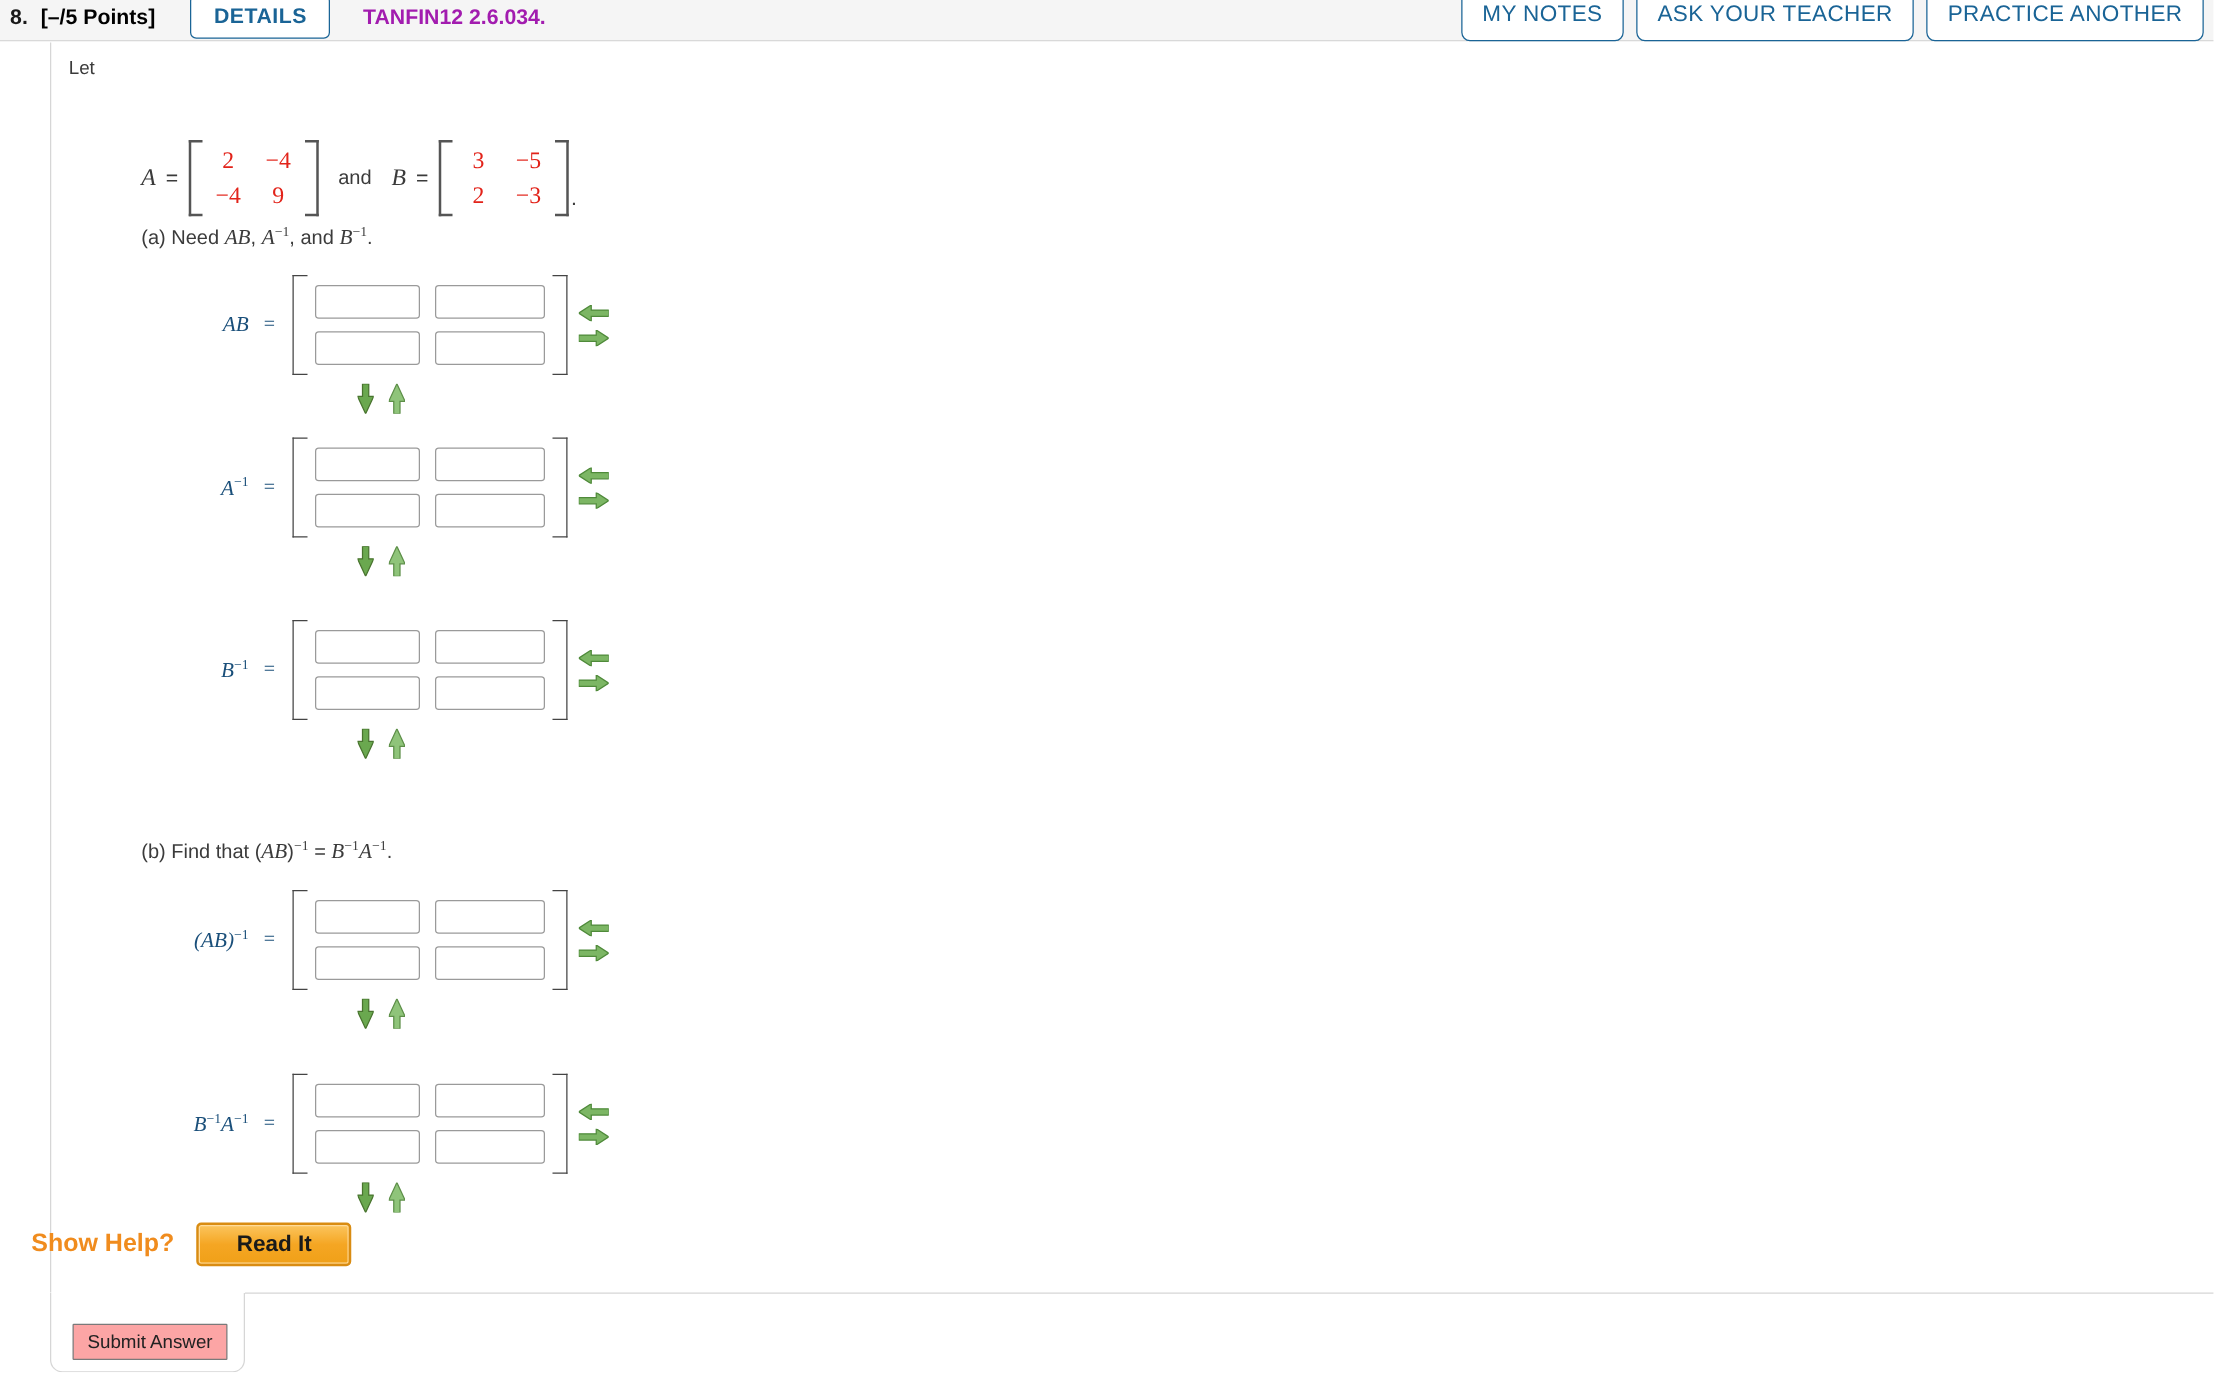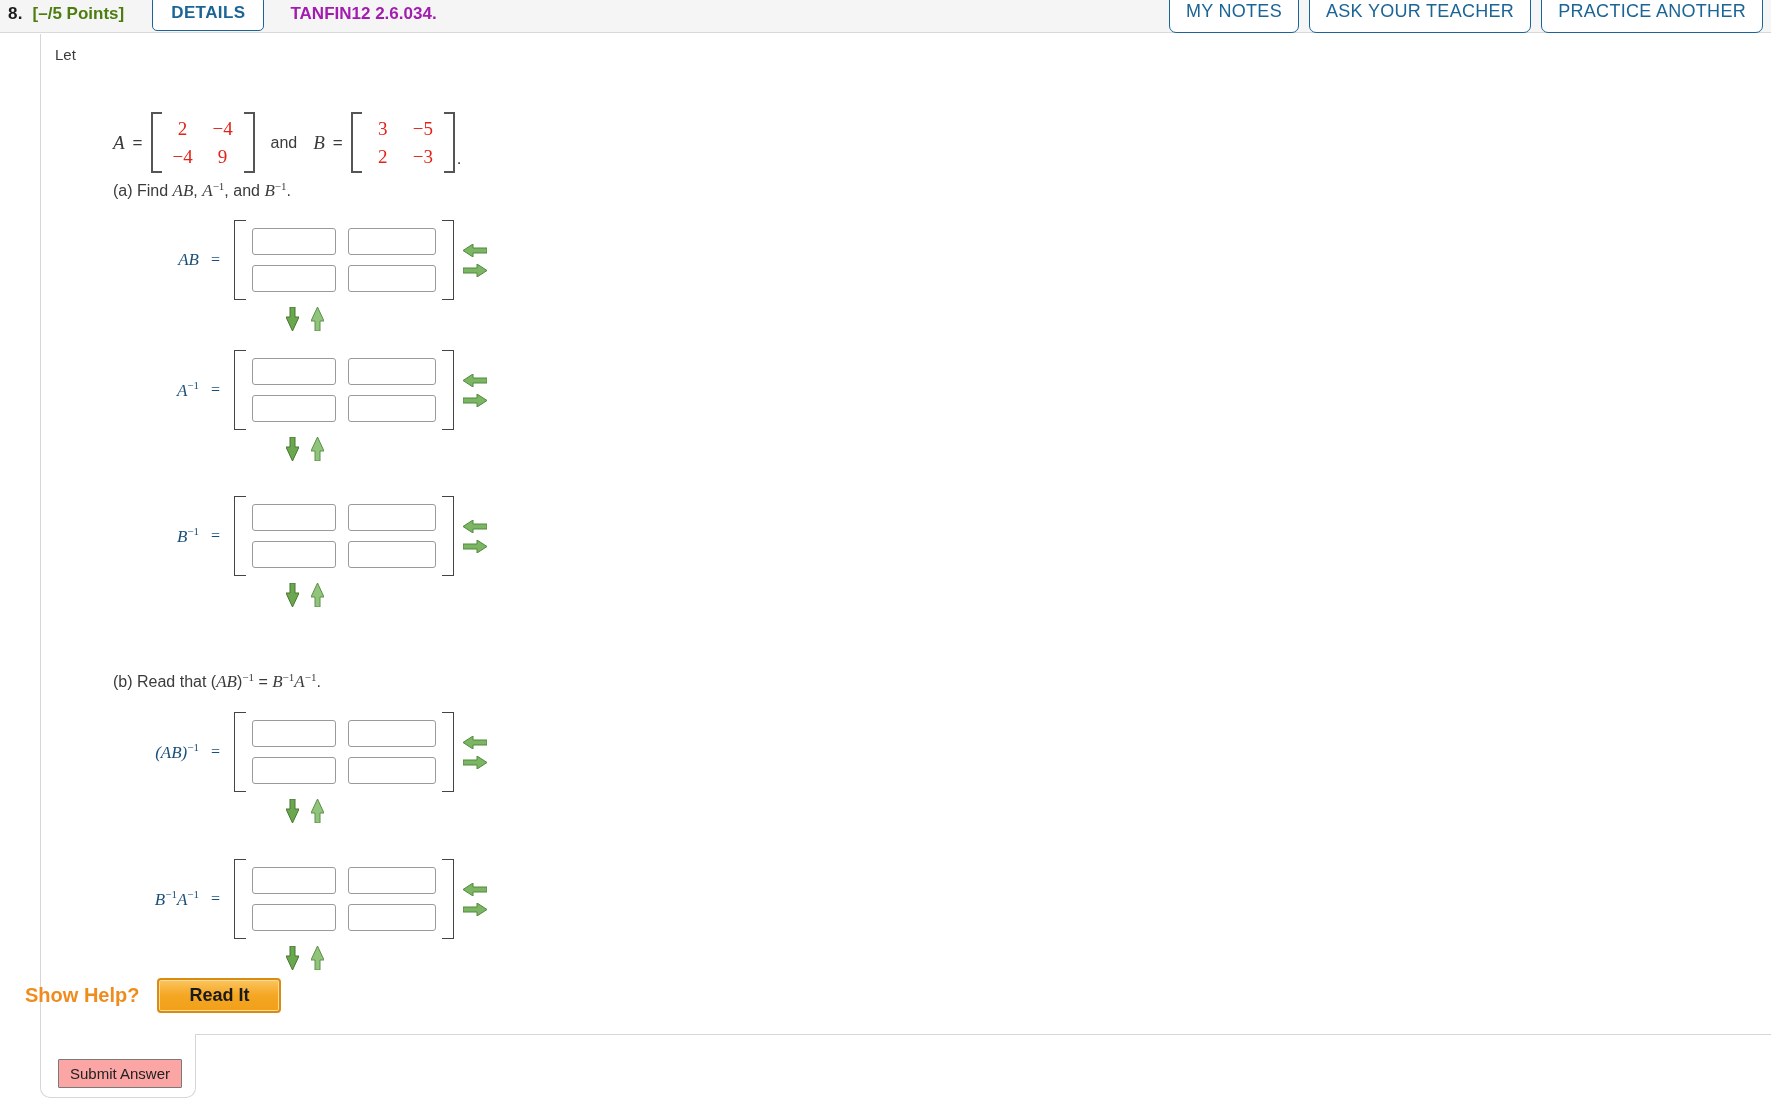--- a/index.html
+++ b/index.html
@@ -37,21 +37,21 @@
   }
   .q-number {
     font-size: 17px;
     font-weight: bold;
     color: #1a1a1a;
     letter-spacing: .2px;
   }
   .q-points {
     font-size: 17px;
     font-weight: bold;
-    color: #4d7c0f;
+    color: #000000;
     margin-left: -4px;
   }
   .details-btn {
     display: inline-block;
     border: 1px solid #1a6496;
     border-radius: 5px;
     background: #ffffff;
     color: #1a6496;
     font-size: 17px;
     font-weight: 600;
@@ -345,21 +345,21 @@
           <span class="mcell">−5</span>
           <span class="mcell">2</span>
           <span class="mcell">−3</span>
         </span>
         <span class="brk right"></span>
       </span>
       <span class="period-after">.</span>
     </div>
 
     <div class="part-label" style="left:72px; top:146px;">
-      <span>(a) Find </span><span class="italic-var">AB</span><span>, </span><span class="italic-var">A</span><sup class="exp">−1</sup><span>, and </span><span class="italic-var">B</span><sup class="exp">−1</sup><span>.</span>
+      <span>(a) Need </span><span class="italic-var">AB</span><span>, </span><span class="italic-var">A</span><sup class="exp">−1</sup><span>, and </span><span class="italic-var">B</span><sup class="exp">−1</sup><span>.</span>
     </div>
 
     <div class="answer-block" style="left:72px; top:186px;">
       <div class="ans-row">
         <span class="ans-label"><span>AB</span></span>
         <span class="ans-eq">=</span>
         <span class="ibrk left"></span>
         <span class="input-grid">
           <input class="mat-input" type="text" style="">
           <input class="mat-input wide" type="text" style="">
@@ -466,21 +466,21 @@
           </span>
         <span class="arrow">
             <svg width="13" height="24" viewBox="0 0 13 24">
               <path d="M0 14 L4 14 L4 24 L9 24 L9 14 L13 14 L6.5 0 Z" fill="#8fc47a" stroke="#5d8f48" stroke-width="1"></path>
             </svg>
           </span>
       </div>
     </div>
 
     <div class="part-label" style="left:72px; top:637px;">
-      <span>(b) Read that (</span><span class="italic-var">AB</span><span>)</span><sup class="exp">−1</sup><span> = </span><span class="italic-var">B</span><sup class="exp">−1</sup><span class="italic-var">A</span><sup class="exp">−1</sup><span>.</span>
+      <span>(b) Find that (</span><span class="italic-var">AB</span><span>)</span><sup class="exp">−1</sup><span> = </span><span class="italic-var">B</span><sup class="exp">−1</sup><span class="italic-var">A</span><sup class="exp">−1</sup><span>.</span>
     </div>
 
     <div class="answer-block" style="left:72px; top:678px;">
       <div class="ans-row">
         <span class="ans-label"><span>(AB)</span><sup class="exp">−1</sup></span>
         <span class="ans-eq">=</span>
         <span class="ibrk left"></span>
         <span class="input-grid">
           <input class="mat-input" type="text" style="">
           <input class="mat-input wide" type="text" style="">

